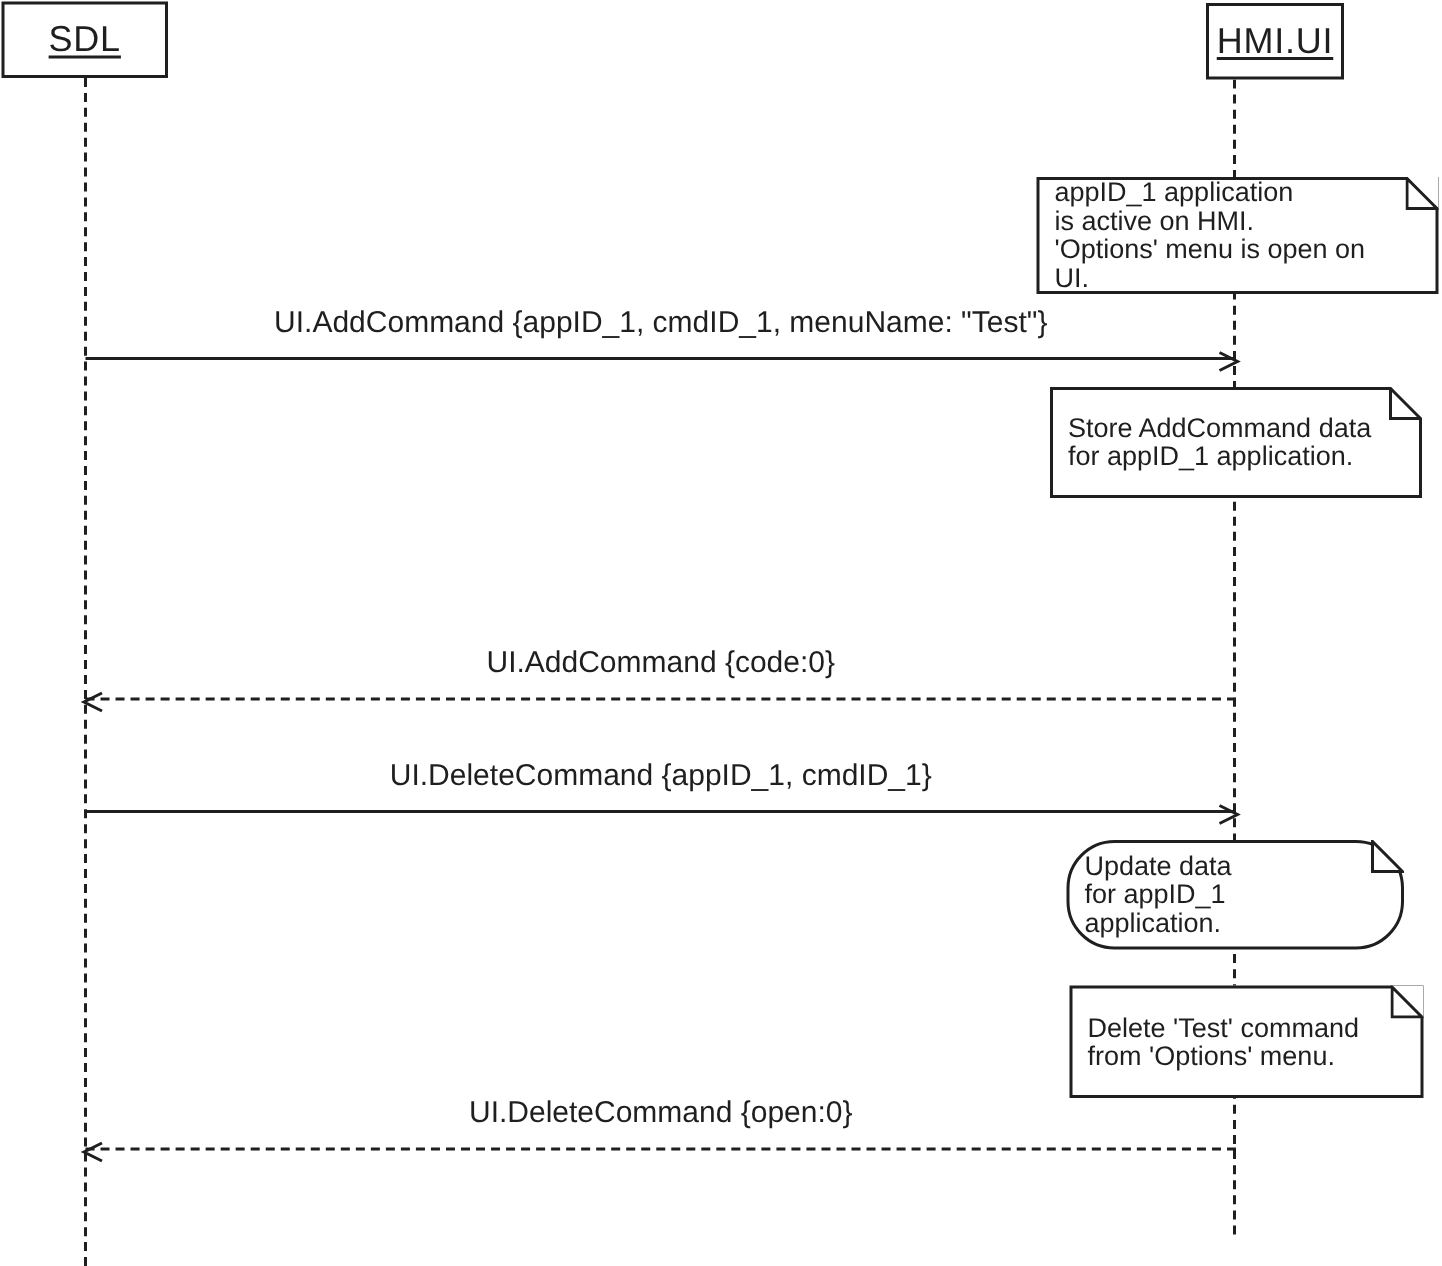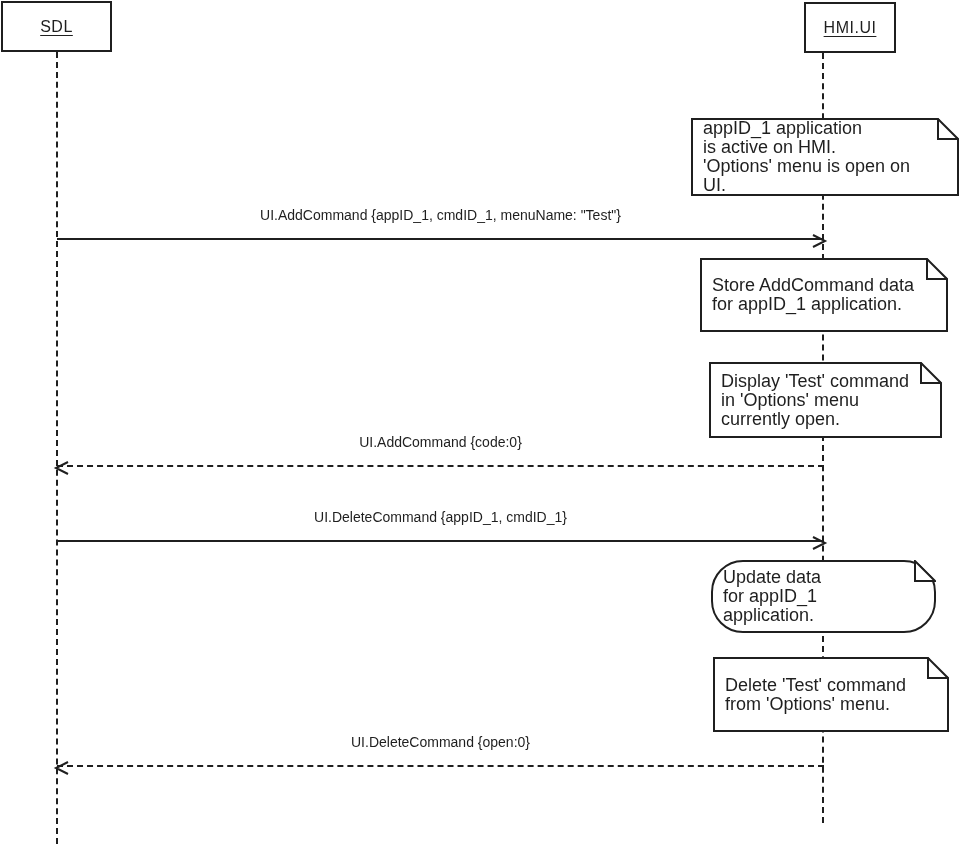--- a/index.html
+++ b/index.html
@@ -21,21 +21,21 @@
 
   
   .actor{
     position:absolute;
     background:var(--paper);
     border:2px solid var(--ink);
     display:flex;align-items:center;justify-content:center;
     z-index:4;
   }
   .actor-label{
-    font-size:16px;
+    font-size:24px;
     letter-spacing:0.5px;
     text-decoration:underline;
     text-underline-offset:3px;
   }
   #actor-sdl{left:1px;top:1px;width:111px;height:51px;}
   #actor-hmi{left:804px;top:2px;width:92px;height:51px;}
 
   
   .lifeline{
     position:absolute;
@@ -48,21 +48,21 @@
 
   
   .message{
     position:absolute;
     left:57px;width:767px;
     z-index:3;
   }
   .msg-label{
     height:22px;line-height:22px;
     text-align:center;
-    font-size:14px;
+    font-size:20px;
     margin-bottom:12px;
     white-space:nowrap;
   }
   .msg-line{
     position:relative;
     height:0;
   }
   .msg-line.solid{border-top:2px solid var(--ink);}
   .msg-line.dashed{border-top:2px dashed var(--ink);}
   .arrowhead{
@@ -138,29 +138,20 @@
 
   <div class="note" id="note-2">
     <svg class="note-fold" viewBox="0 0 22 22">
       <path d="M1,0 L22,0 L22,21 Z" fill="#ffffff" stroke="none"></path>
       <path d="M1,1 L1,21 L21,21 Z" fill="#ffffff" stroke="#1f1f1f" stroke-width="2" stroke-linejoin="miter"></path>
     </svg>
     <div class="note-text">Store AddCommand data
 for appID_1 application.</div>
   </div>
 
-  <div class="note" id="note-3">
-    <svg class="note-fold" viewBox="0 0 22 22">
-      <path d="M1,0 L22,0 L22,21 Z" fill="#ffffff" stroke="none"></path>
-      <path d="M1,1 L1,21 L21,21 Z" fill="#ffffff" stroke="#1f1f1f" stroke-width="2" stroke-linejoin="miter"></path>
-    </svg>
-    <div class="note-text">Display 'Test' command
-in 'Options' menu
-currently open.</div>
-  </div>
 
   <div class="message" id="msg-2">
     <div class="msg-label">UI.AddCommand {code:0}</div>
     <div class="msg-line dashed">
       <svg class="arrowhead left" viewBox="0 0 18 18">
         <polyline points="15,3 3,9 15,15" fill="none" stroke="#1f1f1f" stroke-width="2"></polyline>
       </svg>
     </div>
   </div>
 

